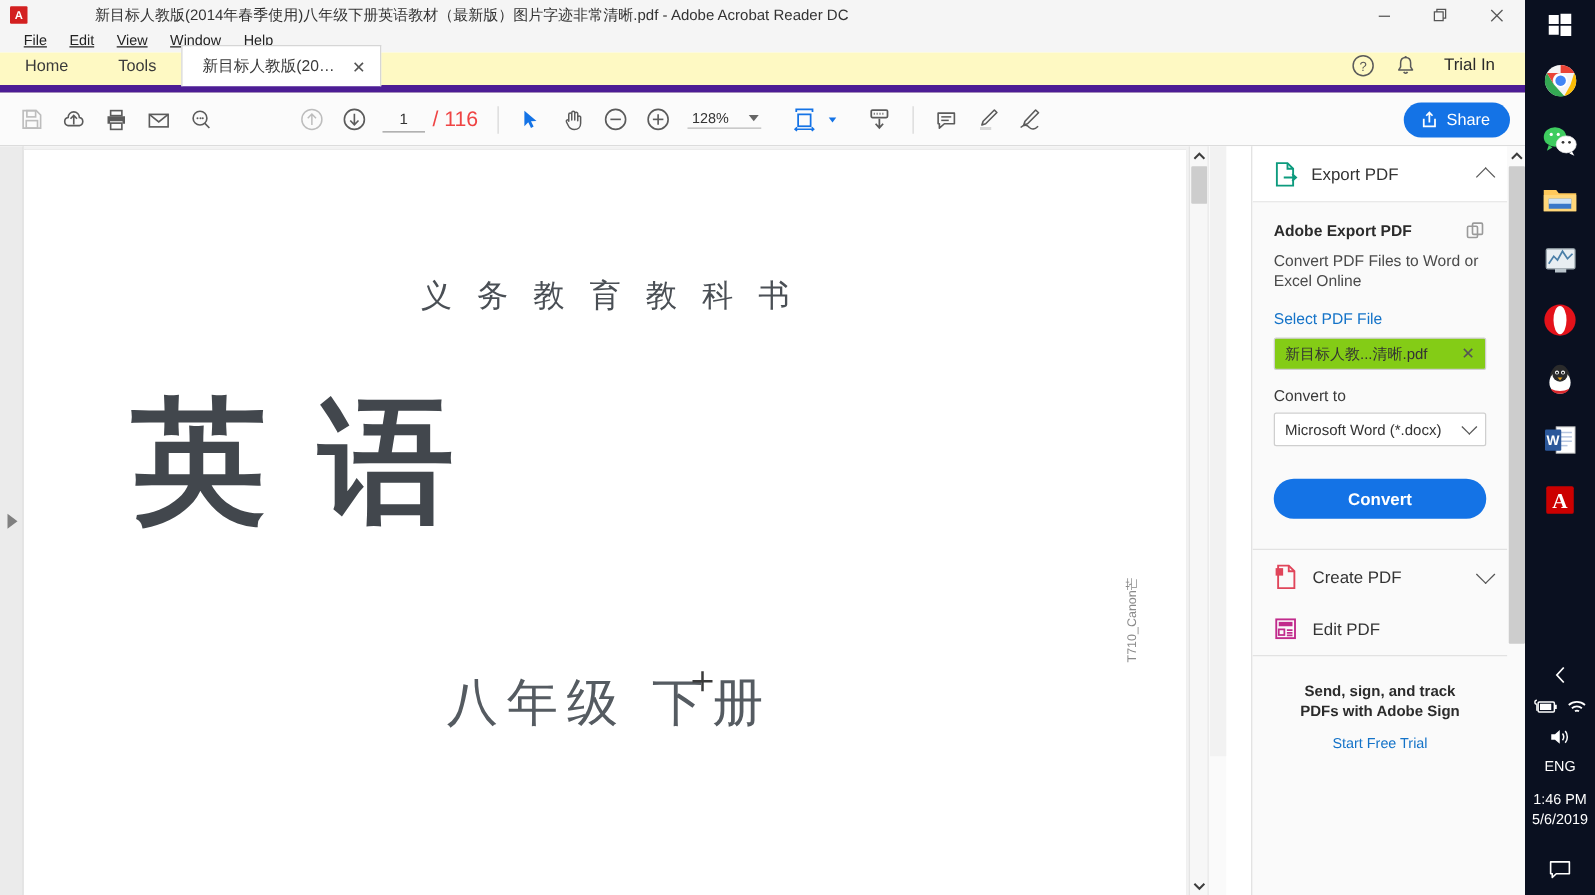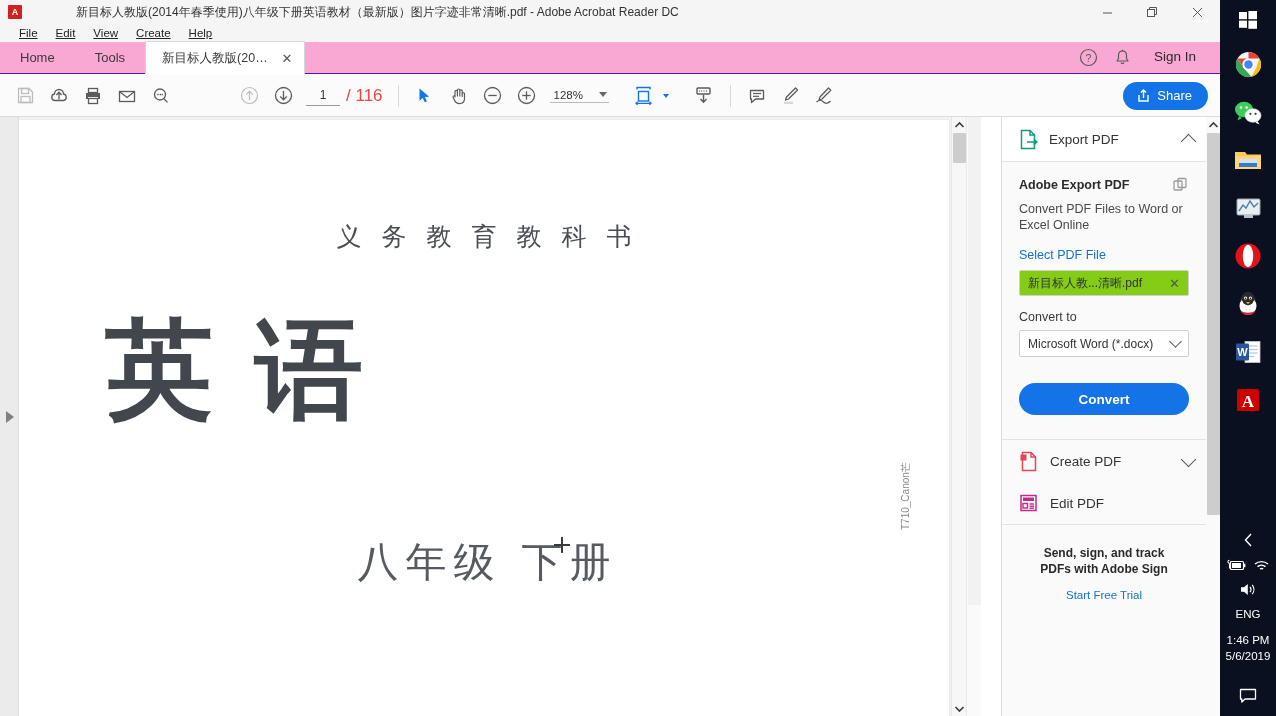--- a/index.html
+++ b/index.html
@@ -42,22 +42,22 @@
   }
   .menu-item {
     font-size: 11.5px; color: #222; padding: 0 9px; line-height: 18px;
     white-space: nowrap;
   }
   .menu-item u { }
 
   
   .tabbar {
     position: absolute; left: 0; top: 42px; width: 1220px; height: 32px;
-    background: #f9a8d4; display: flex; align-items: flex-end;
-    border-bottom: 1px solid #4c1d95;
+    background: #fef9c3; display: flex; align-items: flex-end;
+    border-bottom: 6px solid #4c1d95;
   }
   .tab {
     height: 32px; display: flex; align-items: center; padding: 0 20px;
     font-size: 13px; color: #3a3a3a; white-space: nowrap;
   }
   .tab.doc {
     background: #fff; border-left: 1px solid #d6d6d6;
     border-right: 1px solid #d6d6d6; border-top: 1px solid #d6d6d6;
     height: 33px; padding: 0 10px 0 16px; max-width: 160px;
     position: relative; top: 1px;
@@ -350,21 +350,21 @@
           <line x1="10" y1="1" x2="1" y2="10" stroke="currentColor" stroke-width="1"></line>
         </svg>
       </div>
     </div>
   </div>
 
   <div class="menubar">
     <div class="menu-item"><u>File</u></div>
     <div class="menu-item"><u>Edit</u></div>
     <div class="menu-item"><u>View</u></div>
-    <div class="menu-item"><u>Create</u></div>
+    <div class="menu-item"><u>Window</u></div>
     <div class="menu-item"><u>Help</u></div>
   </div>
 
   <div class="tabbar">
     <div class="tab plain">
       <span>Home</span>
     </div>
     <div class="tab plain">
       <span>Tools</span>
     </div>
@@ -379,21 +379,21 @@
           <text x="9.5" y="13.5" font-size="10.5" text-anchor="middle" fill="currentColor" font-family="Liberation Sans">?</text>
         </svg>
       </div>
       <div class="tb-icon-btn">
         <svg width="19" height="19" viewBox="0 0 19 19">
           <path d="M9.5 3 C6.8 3 5.5 4.8 5.5 7.2 V10.5 L4 13 H15 L13.5 10.5 V7.2 C13.5 4.8 12.2 3 9.5 3 Z" fill="none" stroke="currentColor" stroke-width="1.2" stroke-linejoin="round"></path>
           <path d="M8 14.5 a1.6 1.6 0 0 0 3 0" fill="none" stroke="currentColor" stroke-width="1.2"></path>
           <circle cx="9.5" cy="2.6" r="0.9" fill="currentColor"></circle>
         </svg>
       </div>
-      <div class="signin">Sign In</div>
+      <div class="signin">Trial In</div>
     </div>
   </div>
 
   <div class="toolbar">
     <div class="tool dis">
       <svg width="19" height="19" viewBox="0 0 19 19">
         <path d="M2.5 2.5 H13 L16.5 6 V16.5 H2.5 Z" fill="none" stroke="currentColor" stroke-width="1.3"></path>
         <rect x="5.5" y="2.5" width="7" height="5" fill="none" stroke="currentColor" stroke-width="1.3"></rect>
         <rect x="5" y="10.5" width="9" height="6" fill="none" stroke="currentColor" stroke-width="1.3"></rect>
       </svg>

